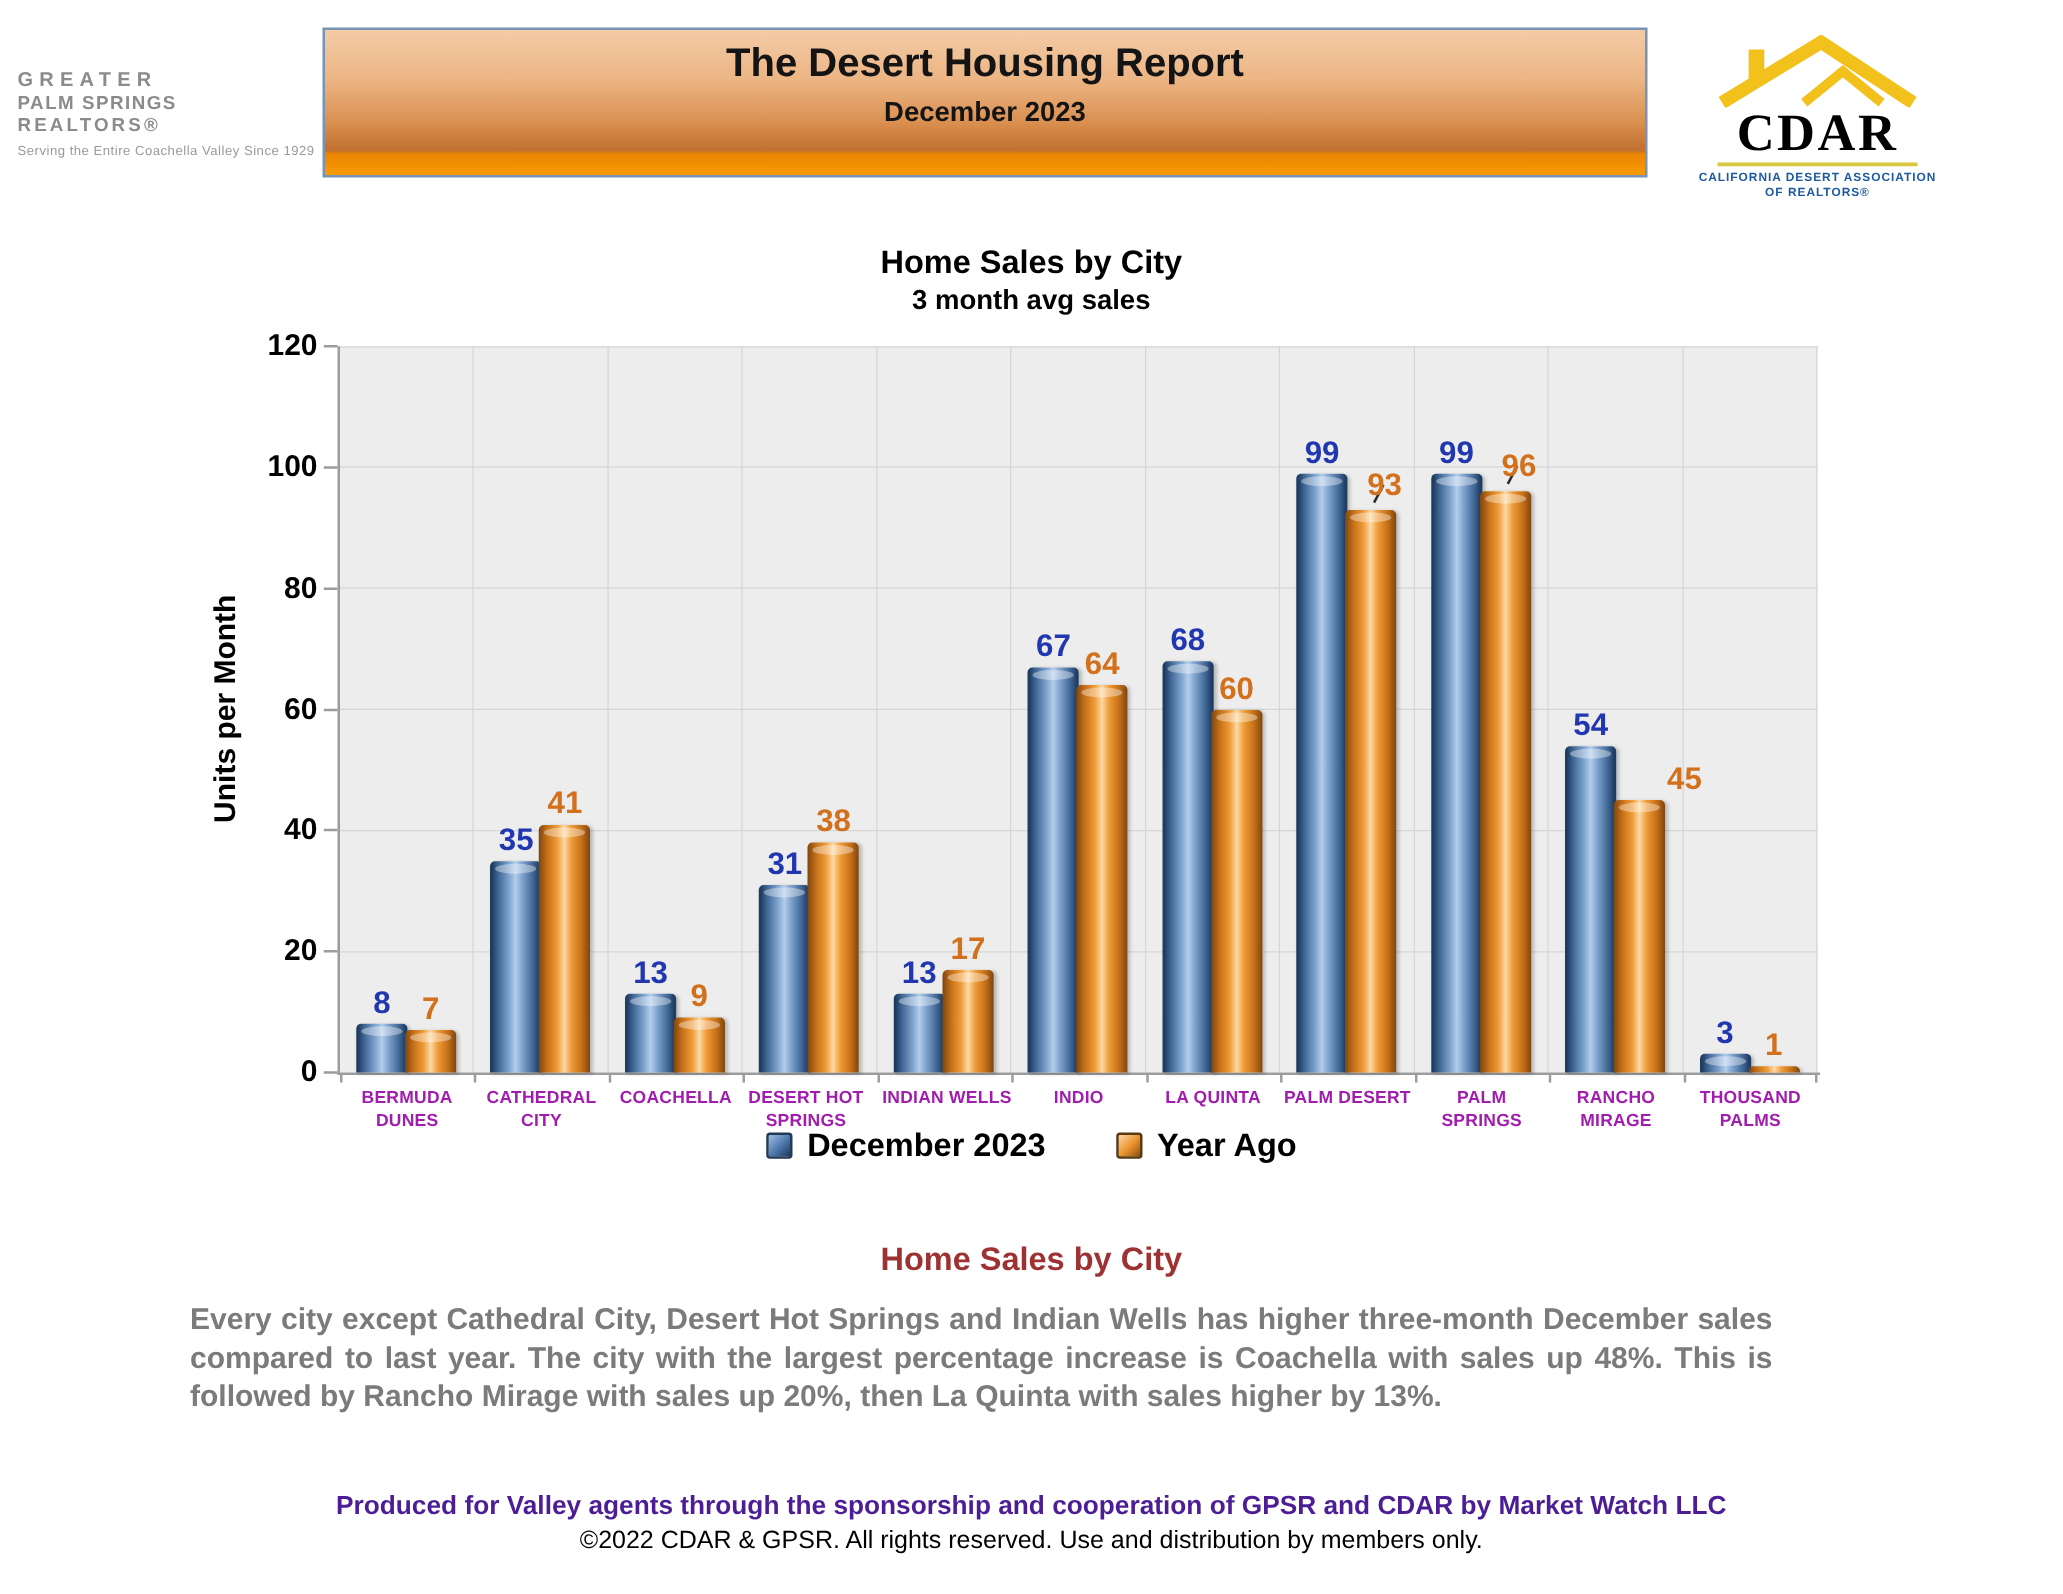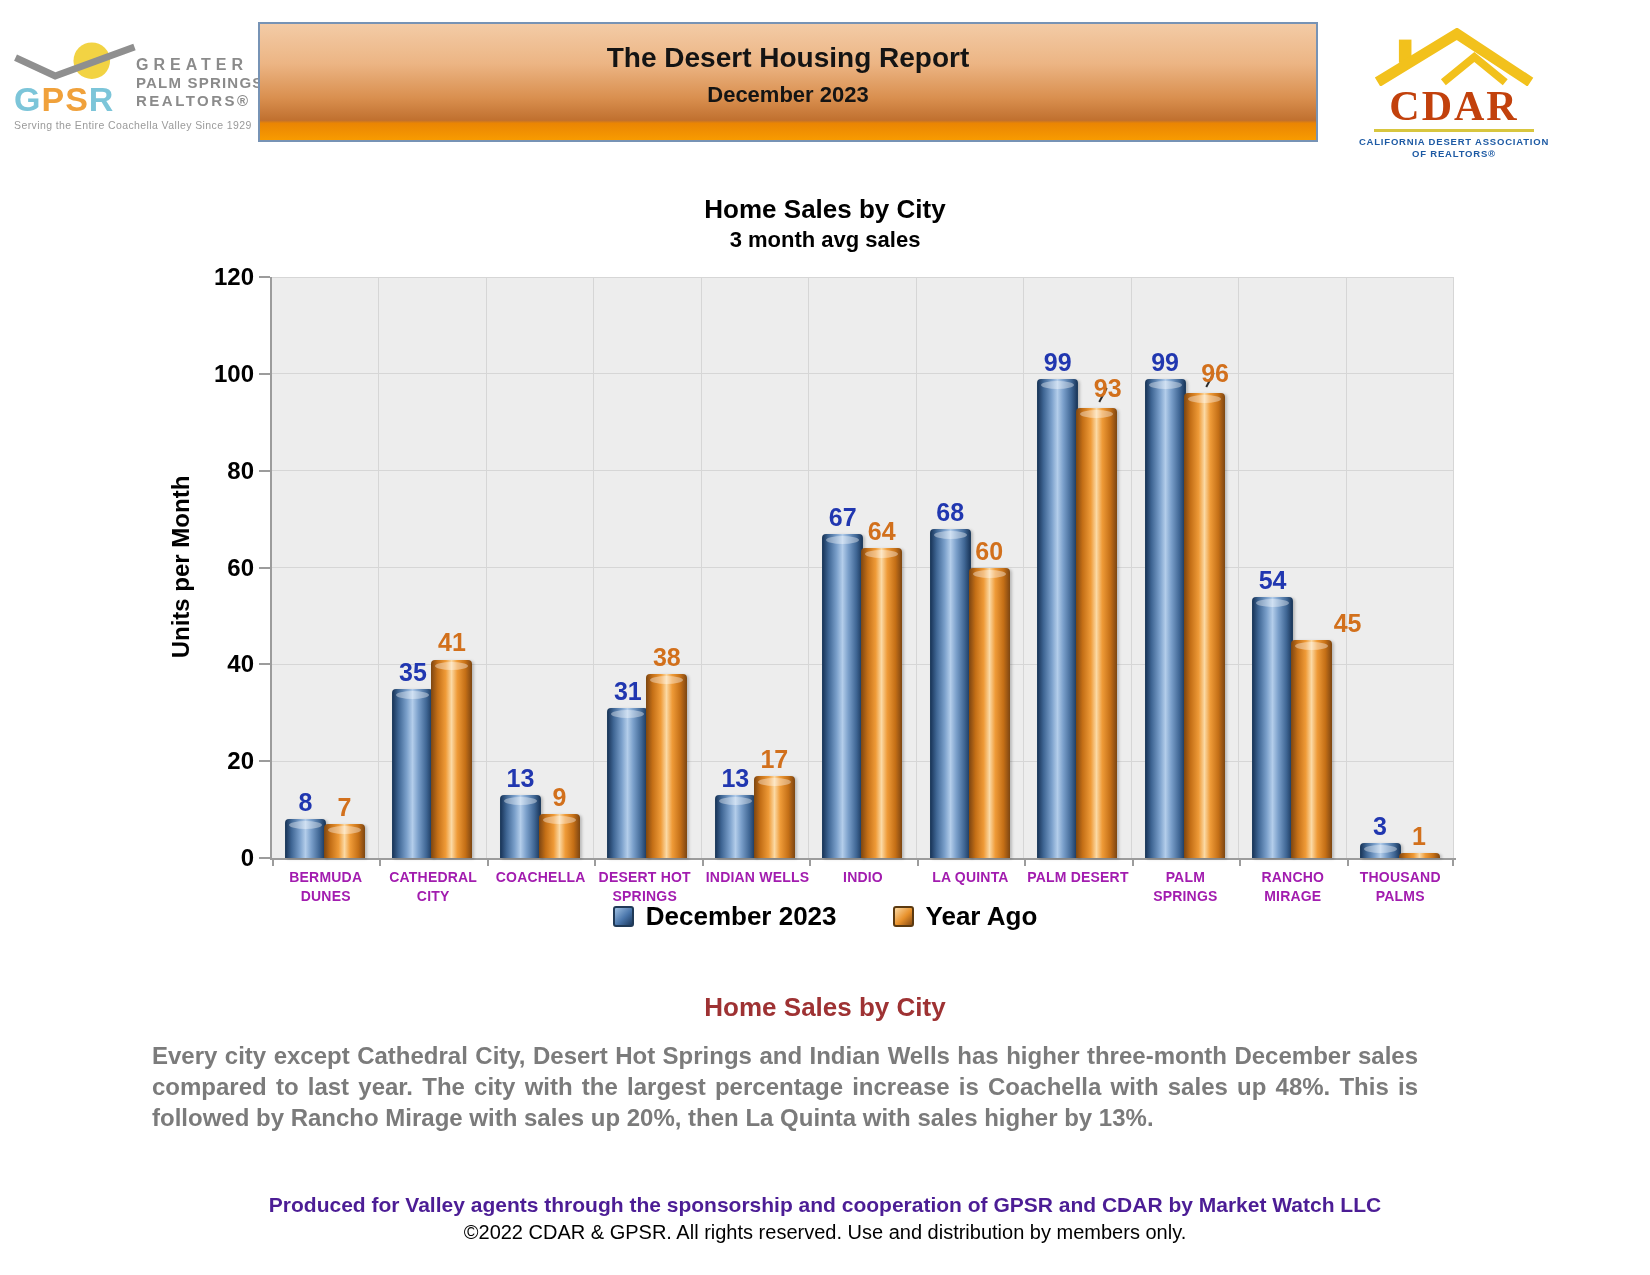--- a/index.html
+++ b/index.html
@@ -14,26 +14,26 @@
   .gpsr-right{padding-top:16px;color:#8b8b8b;font-weight:bold;}
   .gpsr-right .l1{font-size:16px;letter-spacing:5px;line-height:18px;}
   .gpsr-right .l2{font-size:15px;letter-spacing:1.2px;line-height:18px;}
   .gpsr-right .l3{font-size:15px;letter-spacing:2.5px;line-height:18px;}
   .gpsr-tag{font-size:10.5px;color:#9a9a9a;margin-top:5px;letter-spacing:0.4px;white-space:nowrap;}
 
   .banner{position:absolute;left:258px;top:22px;width:1056px;height:116px;
           border:2px solid #7793b5;
           background:linear-gradient(180deg,#f3cba6 0%,#ecb584 34%,#d98f4f 64%,#c0702f 83%,#ea8503 85.5%,#f89b00 100%);
           text-align:center;}
-  .banner-title{margin-top:18px;font-size:28px;font-weight:bold;color:#141414;}
+  .banner-title{margin-top:8px;font-size:32px;font-weight:bold;color:#141414;}
   .banner-sub{margin-top:8px;font-size:22px;font-weight:bold;color:#141414;}
 
   .cdar{position:absolute;left:1356px;top:28px;width:196px;text-align:center;}
   .cdar-acronym{font-family:"Liberation Serif", serif;font-weight:bold;font-size:42px;
-                color:#c2410c;letter-spacing:2px;line-height:40px;margin-top:-4px;}
+                color:#000000;letter-spacing:2px;line-height:40px;margin-top:-4px;}
   .cdar-rule{width:160px;height:3px;background:#d8c63e;margin:3px auto 4px auto;}
   .cdar-name{font-size:9.5px;font-weight:bold;color:#1d5aa4;letter-spacing:0.8px;line-height:12px;}
 
   
   .chart-titles{position:absolute;left:0;top:194px;width:1650px;text-align:center;color:#000;}
   .chart-title{font-size:26px;font-weight:bold;}
   .chart-sub{font-size:22px;font-weight:bold;margin-top:2px;}
 
   .chart{position:absolute;left:272px;top:277px;width:1182px;height:581px;}
   .plot{position:absolute;left:0;top:0;width:1182px;height:581px;background:#ededed;}
@@ -81,27 +81,20 @@
   .footer2{position:absolute;left:0;top:1221px;width:1650px;text-align:center;
            font-size:20px;color:#000;}
 </style>
 </head>
 <body>
 
 <div class="page">
 
   <div class="gpsr">
     <div class="gpsr-row">
-      <div class="gpsr-left">
-        <svg width="122" height="46" viewBox="0 0 160 58">
-          <circle cx="102" cy="26" r="24" fill="#f2d343"></circle>
-          <path d="M2,22 L54,46 L158,8" stroke="#8f8f8f" stroke-width="9" fill="none"></path>
-        </svg>
-        <div class="gpsr-letters"><span style="color: rgb(124, 197, 217);">G</span><span style="color: rgb(240, 161, 59);">P</span><span style="color: rgb(240, 161, 59);">S</span><span style="color: rgb(124, 197, 217);">R</span></div>
-      </div>
       <div class="gpsr-right">
         <div class="l1">GREATER</div>
         <div class="l2">PALM SPRINGS</div>
         <div class="l3">REALTORS®</div>
       </div>
     </div>
     <div class="gpsr-tag">Serving the Entire Coachella Valley Since 1929</div>
   </div>
 
   <div class="banner">

